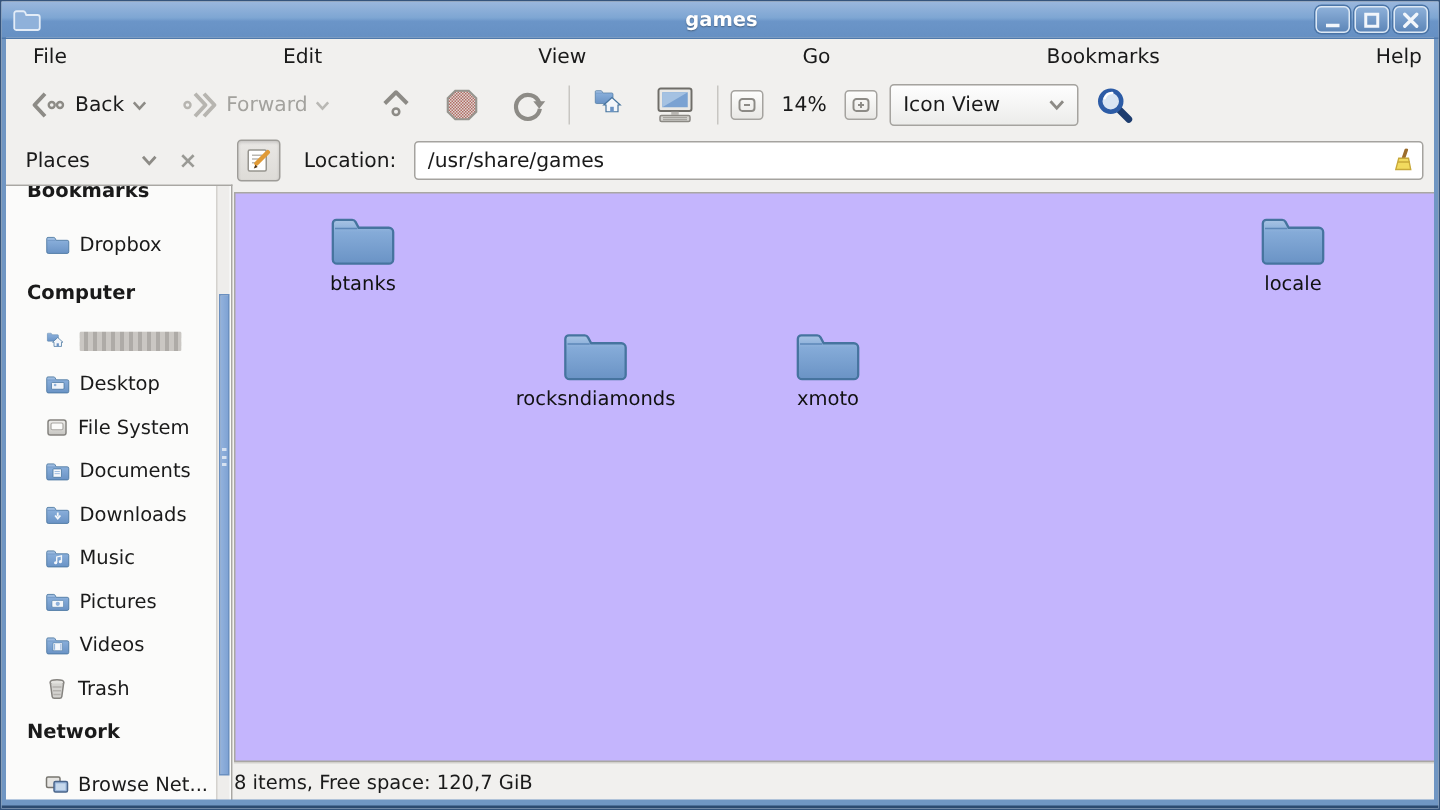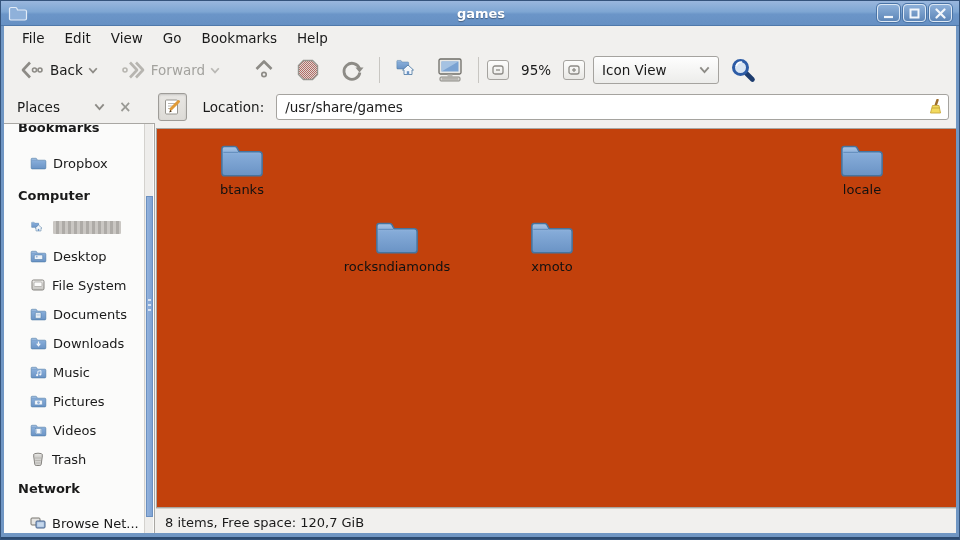--- a/index.html
+++ b/index.html
@@ -15,21 +15,21 @@
     background:linear-gradient(#9ab7dd,#7ea6d3 45%,#6b95c8 55%,#6690c3);
     border-bottom:1px solid #4f79ab;z-index:6;display:flex;align-items:center;}
   .title-icon{position:absolute;left:7px;top:4px;}
   .title-text{width:100%;text-align:center;color:#fff;font-weight:bold;font-size:13px;
     text-shadow:0 1px 1px rgba(0,0,0,.35);}
   .winbtn{position:absolute;top:3px;width:23px;height:18px;border-radius:4px;
     background:linear-gradient(#8db0d9,#5d86b8);border:1px solid #dde8f4;
     box-shadow:0 0 0 1px #4a74a6;display:flex;align-items:center;justify-content:center;}
   .winbtn svg{display:block;}
   
-  .menubar{position:absolute;left:3px;top:26px;width:954px;height:22px;display:flex;align-items:center;padding-left:8px;}
+  .menubar{position:absolute;left:3px;top:26px;width:954px;height:22px;display:flex;align-items:center;padding-left:8px;justify-content:space-between;}
   .menu-item{padding:2px 10px;font-size:13.5px;color:#1a1a1a;}
   
   .toolbar{position:absolute;left:3px;top:48px;width:954px;height:42px;display:flex;align-items:center;}
   .tbtn{display:flex;align-items:center;gap:5px;padding:4px 6px;border:1px solid transparent;border-radius:3px;}
   .tbtn .lbl{font-size:13.5px;color:#1a1a1a;}
   .tbtn.disabled .lbl{color:#a3a29e;}
   .tsep{width:1px;height:26px;background:#c8c6c2;margin:0 8px;}
   .zoombtn{width:22px;height:20px;border:1px solid #a5a39f;border-radius:3px;background:linear-gradient(#fdfdfc,#e9e8e5);
      display:flex;align-items:center;justify-content:center;}
   .zoom-level{font-size:13.5px;color:#1a1a1a;margin:0 12px;}
@@ -57,27 +57,27 @@
   .side-row .lbl{font-size:13px;color:#1a1a1a;white-space:nowrap;}
   .side-header{position:absolute;left:14px;font-size:13px;font-weight:bold;color:#1a1a1a;}
   .redacted{width:68px;height:13px;border-radius:1px;filter:blur(.5px);
      background:repeating-linear-gradient(90deg,#cac7c3 0 3px,#aeaba7 3px 6px),
                 repeating-linear-gradient(0deg,rgba(220,218,214,.6) 0 3px,rgba(160,158,154,.6) 3px 6px);}
   .sscroll{position:absolute;right:1px;top:0;bottom:0;width:9px;background:#eeedeb;border-left:1px solid #d4d2ce;}
   .sthumb{position:absolute;left:1px;width:7px;top:72px;height:321px;background:linear-gradient(90deg,#93b2dc,#7fa3d4);
      border:1px solid #6b90c0;}
   .sthumb .grip{position:absolute;left:1px;top:100px;width:3px;height:14px;
      background:repeating-linear-gradient(0deg,#d7e2f1 0 2px,transparent 2px 5px);}
-  .mainpane{position:absolute;left:155px;top:127px;width:801px;height:380px;background:#c2410c;
+  .mainpane{position:absolute;left:155px;top:127px;width:801px;height:380px;background:#c4b5fd;
      border:1px solid #a9a7a3;overflow:hidden;}
   .fcell{position:absolute;width:150px;display:flex;flex-direction:column;align-items:center;}
   .fcell .lbl{margin-top:3px;font-size:13px;color:#111;}
   
   .statusbar{position:absolute;left:155px;top:507px;width:801px;height:27px;background:#f1f0ee;
-     border-top:1px solid #d3d1cd;display:flex;align-items:center;padding-left:9px;}
+     border-top:1px solid #d3d1cd;display:flex;align-items:center;padding-left:0;}
   .statusbar .lbl{font-size:13px;color:#1a1a1a;}
   .hidden-defs{position:absolute;width:0;height:0;overflow:hidden;}
 </style>
 </head>
 <body>
 
 <svg class="hidden-defs" aria-hidden="true">
   <defs>
     <linearGradient id="gFold" x1="0" y1="0" x2="0" y2="1">
       <stop offset="0" stop-color="#a9c4e4"></stop>
@@ -257,21 +257,21 @@
           <use href="#i-monitor"></use>
         </svg>
     </span>
     <span class="tsep"></span>
     <span class="zoombtn">
       <svg width="12" height="10">
           <rect x="1" y="1" width="10" height="8" rx="2" fill="none" stroke="#8d8b86" stroke-width="1.3"></rect>
           <line x1="4" y1="5" x2="8" y2="5" stroke="#8d8b86" stroke-width="1.3"></line>
         </svg>
     </span>
-    <span class="zoom-level">95%</span>
+    <span class="zoom-level">14%</span>
     <span class="zoombtn">
       <svg width="12" height="10">
           <rect x="1" y="1" width="10" height="8" rx="2" fill="none" stroke="#8d8b86" stroke-width="1.3"></rect>
           <line x1="4" y1="5" x2="8" y2="5" stroke="#8d8b86" stroke-width="1.3"></line>
           <line x1="6" y1="3" x2="6" y2="7" stroke="#8d8b86" stroke-width="1.3"></line>
         </svg>
     </span>
     <span class="combo">
       <span class="lbl">Icon View</span>
       <svg width="11" height="8">

